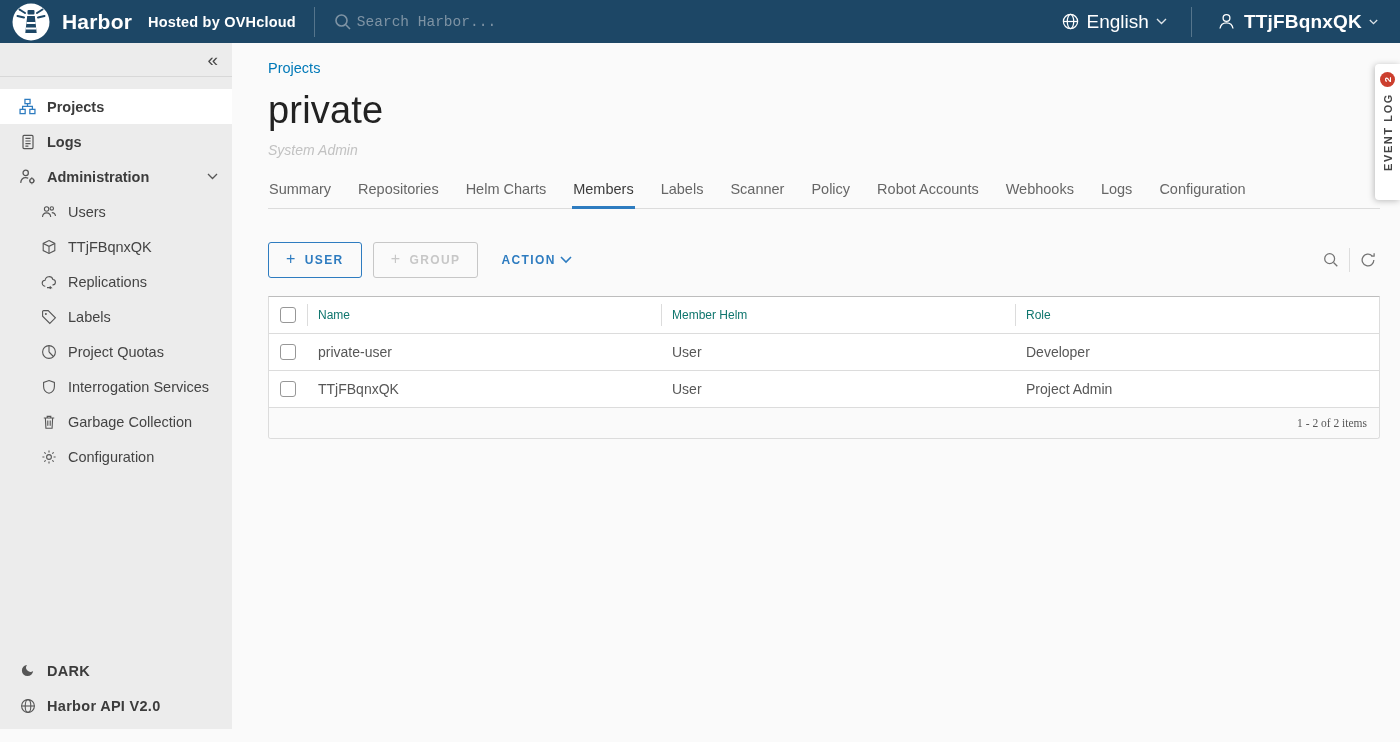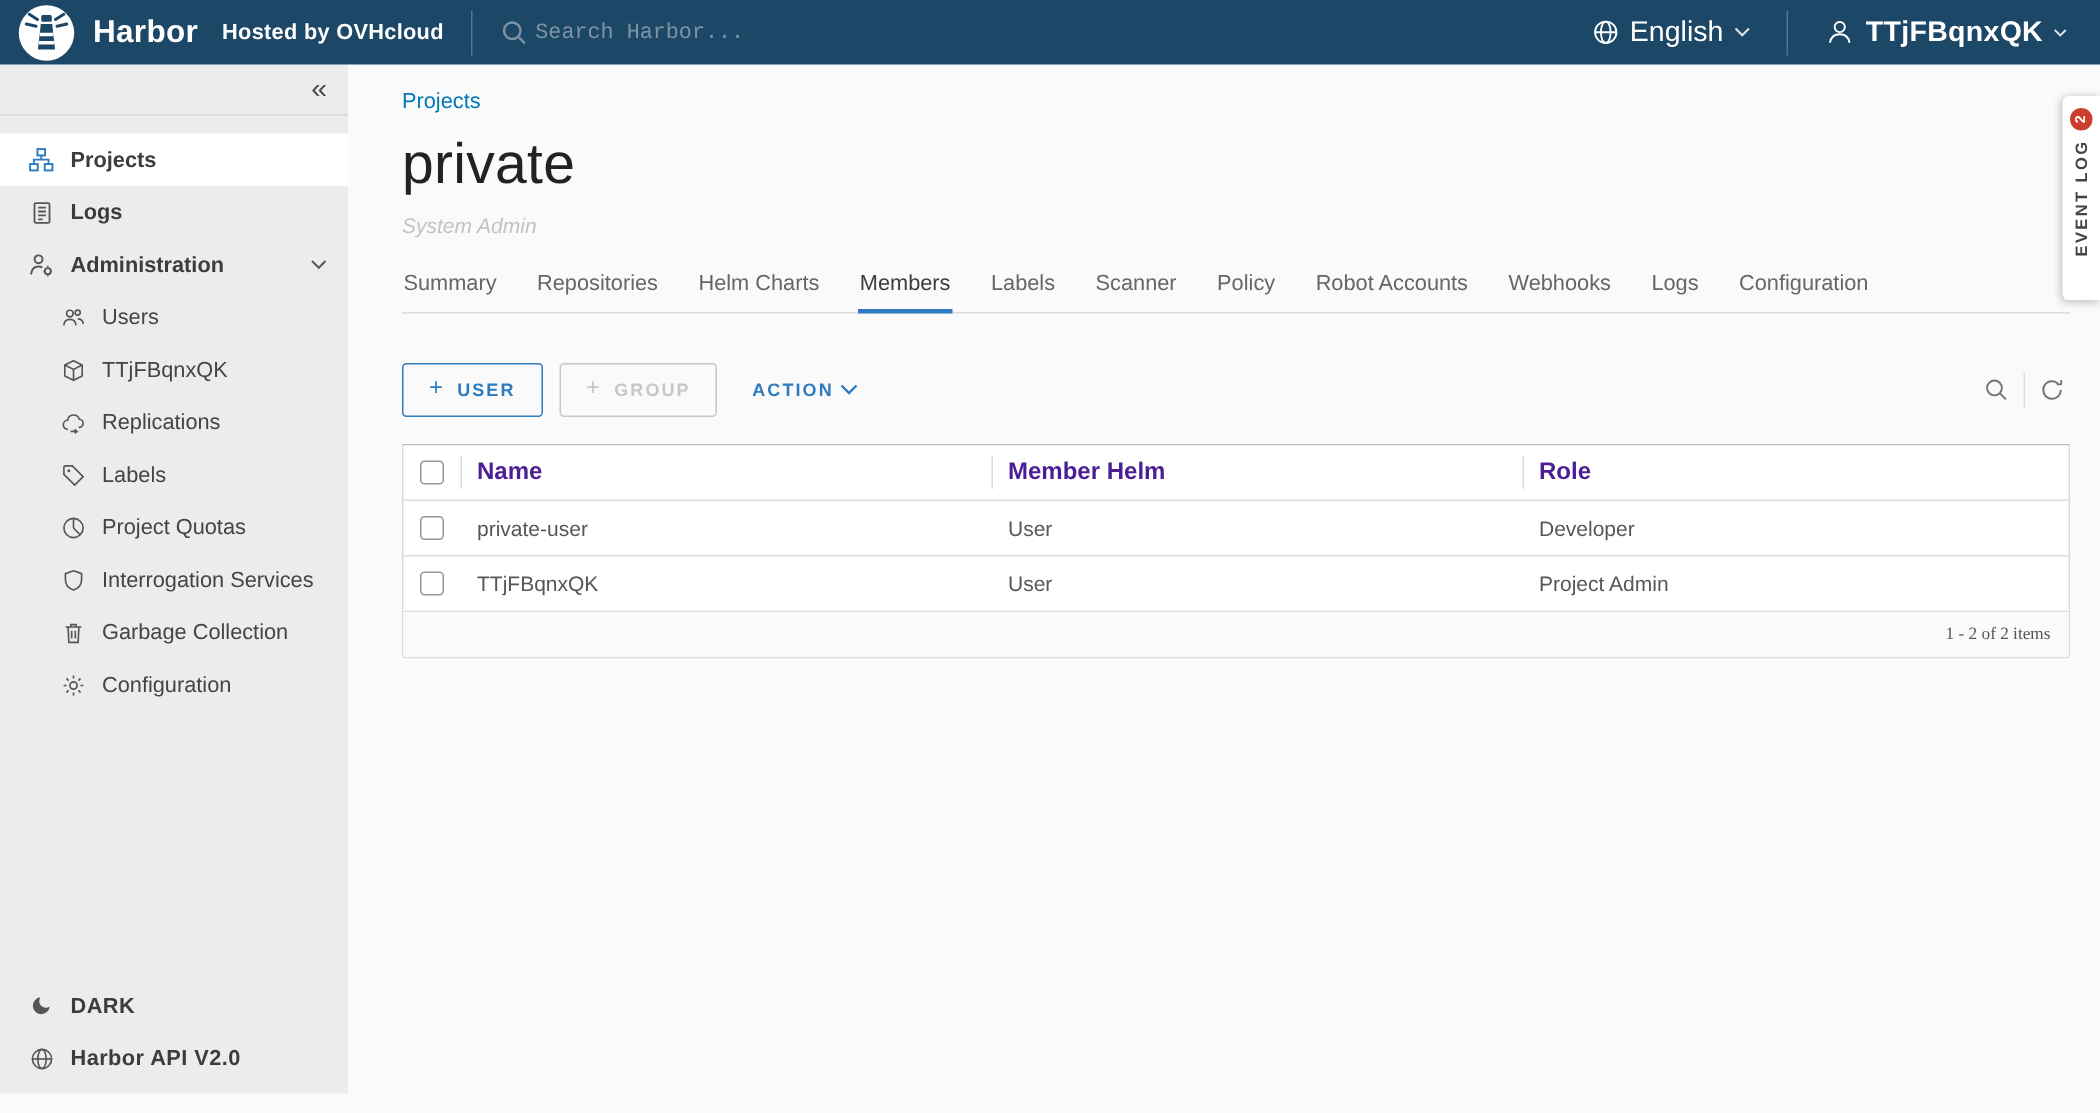--- a/index.html
+++ b/index.html
@@ -54,21 +54,21 @@
   .btn .plus { font-size:16px; font-weight:400; margin-top:-2px; }
   .btn.disabled { border-color:#c7c7c7; color:#c7c7c7; cursor:default; margin-left:11px; }
   .btn-link { border:none; background:none; color:#2e7cc0; font-size:12px; font-weight:600; letter-spacing:1.4px; font-family:inherit; display:flex; align-items:center; gap:4px; margin-left:23px; cursor:pointer; }
   .tool-icons { margin-left:auto; display:flex; align-items:center; color:#737373; }
   .tool-icons .icon-btn { width:24px; height:24px; display:flex; align-items:center; justify-content:center; cursor:pointer; }
   .tool-icons .vdiv { width:1px; height:24px; background:#ddd; margin:0 6px; }
 
   
   .grid { margin-top:18px; border:1px solid #dcdcdc; border-top:1px solid #bdbdbd; border-radius:0 0 3px 3px; background:#fff; }
   .grow { display:grid; grid-template-columns:38px 354px 354px 1fr; align-items:center; }
-  .ghead { height:36px; font-size:16px; font-weight:700; color:#4c1d95; }
+  .ghead { height:36px; font-size:12px; font-weight:400; color:#0f766e; }
   .ghead .hcell { position:relative; padding-left:11px; height:100%; display:flex; align-items:center; }
   .ghead .hcell::before { content:""; position:absolute; left:0; top:7px; bottom:7px; width:1px; background:#dcdcdc; }
   .gbody-row { height:37px; border-top:1px solid #dcdcdc; font-size:14px; color:#575757; }
   .cell { padding-left:11px; }
   .cb-cell { display:flex; justify-content:center; align-items:center; }
   .cb { width:16px; height:16px; border:1px solid #979797; border-radius:3px; background:#fff; cursor:pointer; }
   .gfoot { height:31px; border-top:1px solid #dcdcdc; background:#fafafa; display:flex; align-items:center; justify-content:flex-end; padding-right:12px; font-size:11.5px; color:#565656; border-radius:0 0 3px 3px;font-family:Liberation Serif, serif; }
 
   
   .event-log { position:fixed; right:0; top:64px; width:25px; height:136px; background:#fff; border-radius:4px 0 0 4px; box-shadow:-1px 1px 6px rgba(0,0,0,.25); display:flex; flex-direction:column; align-items:center; padding-top:8px; gap:6px; cursor:pointer; z-index:10; }

